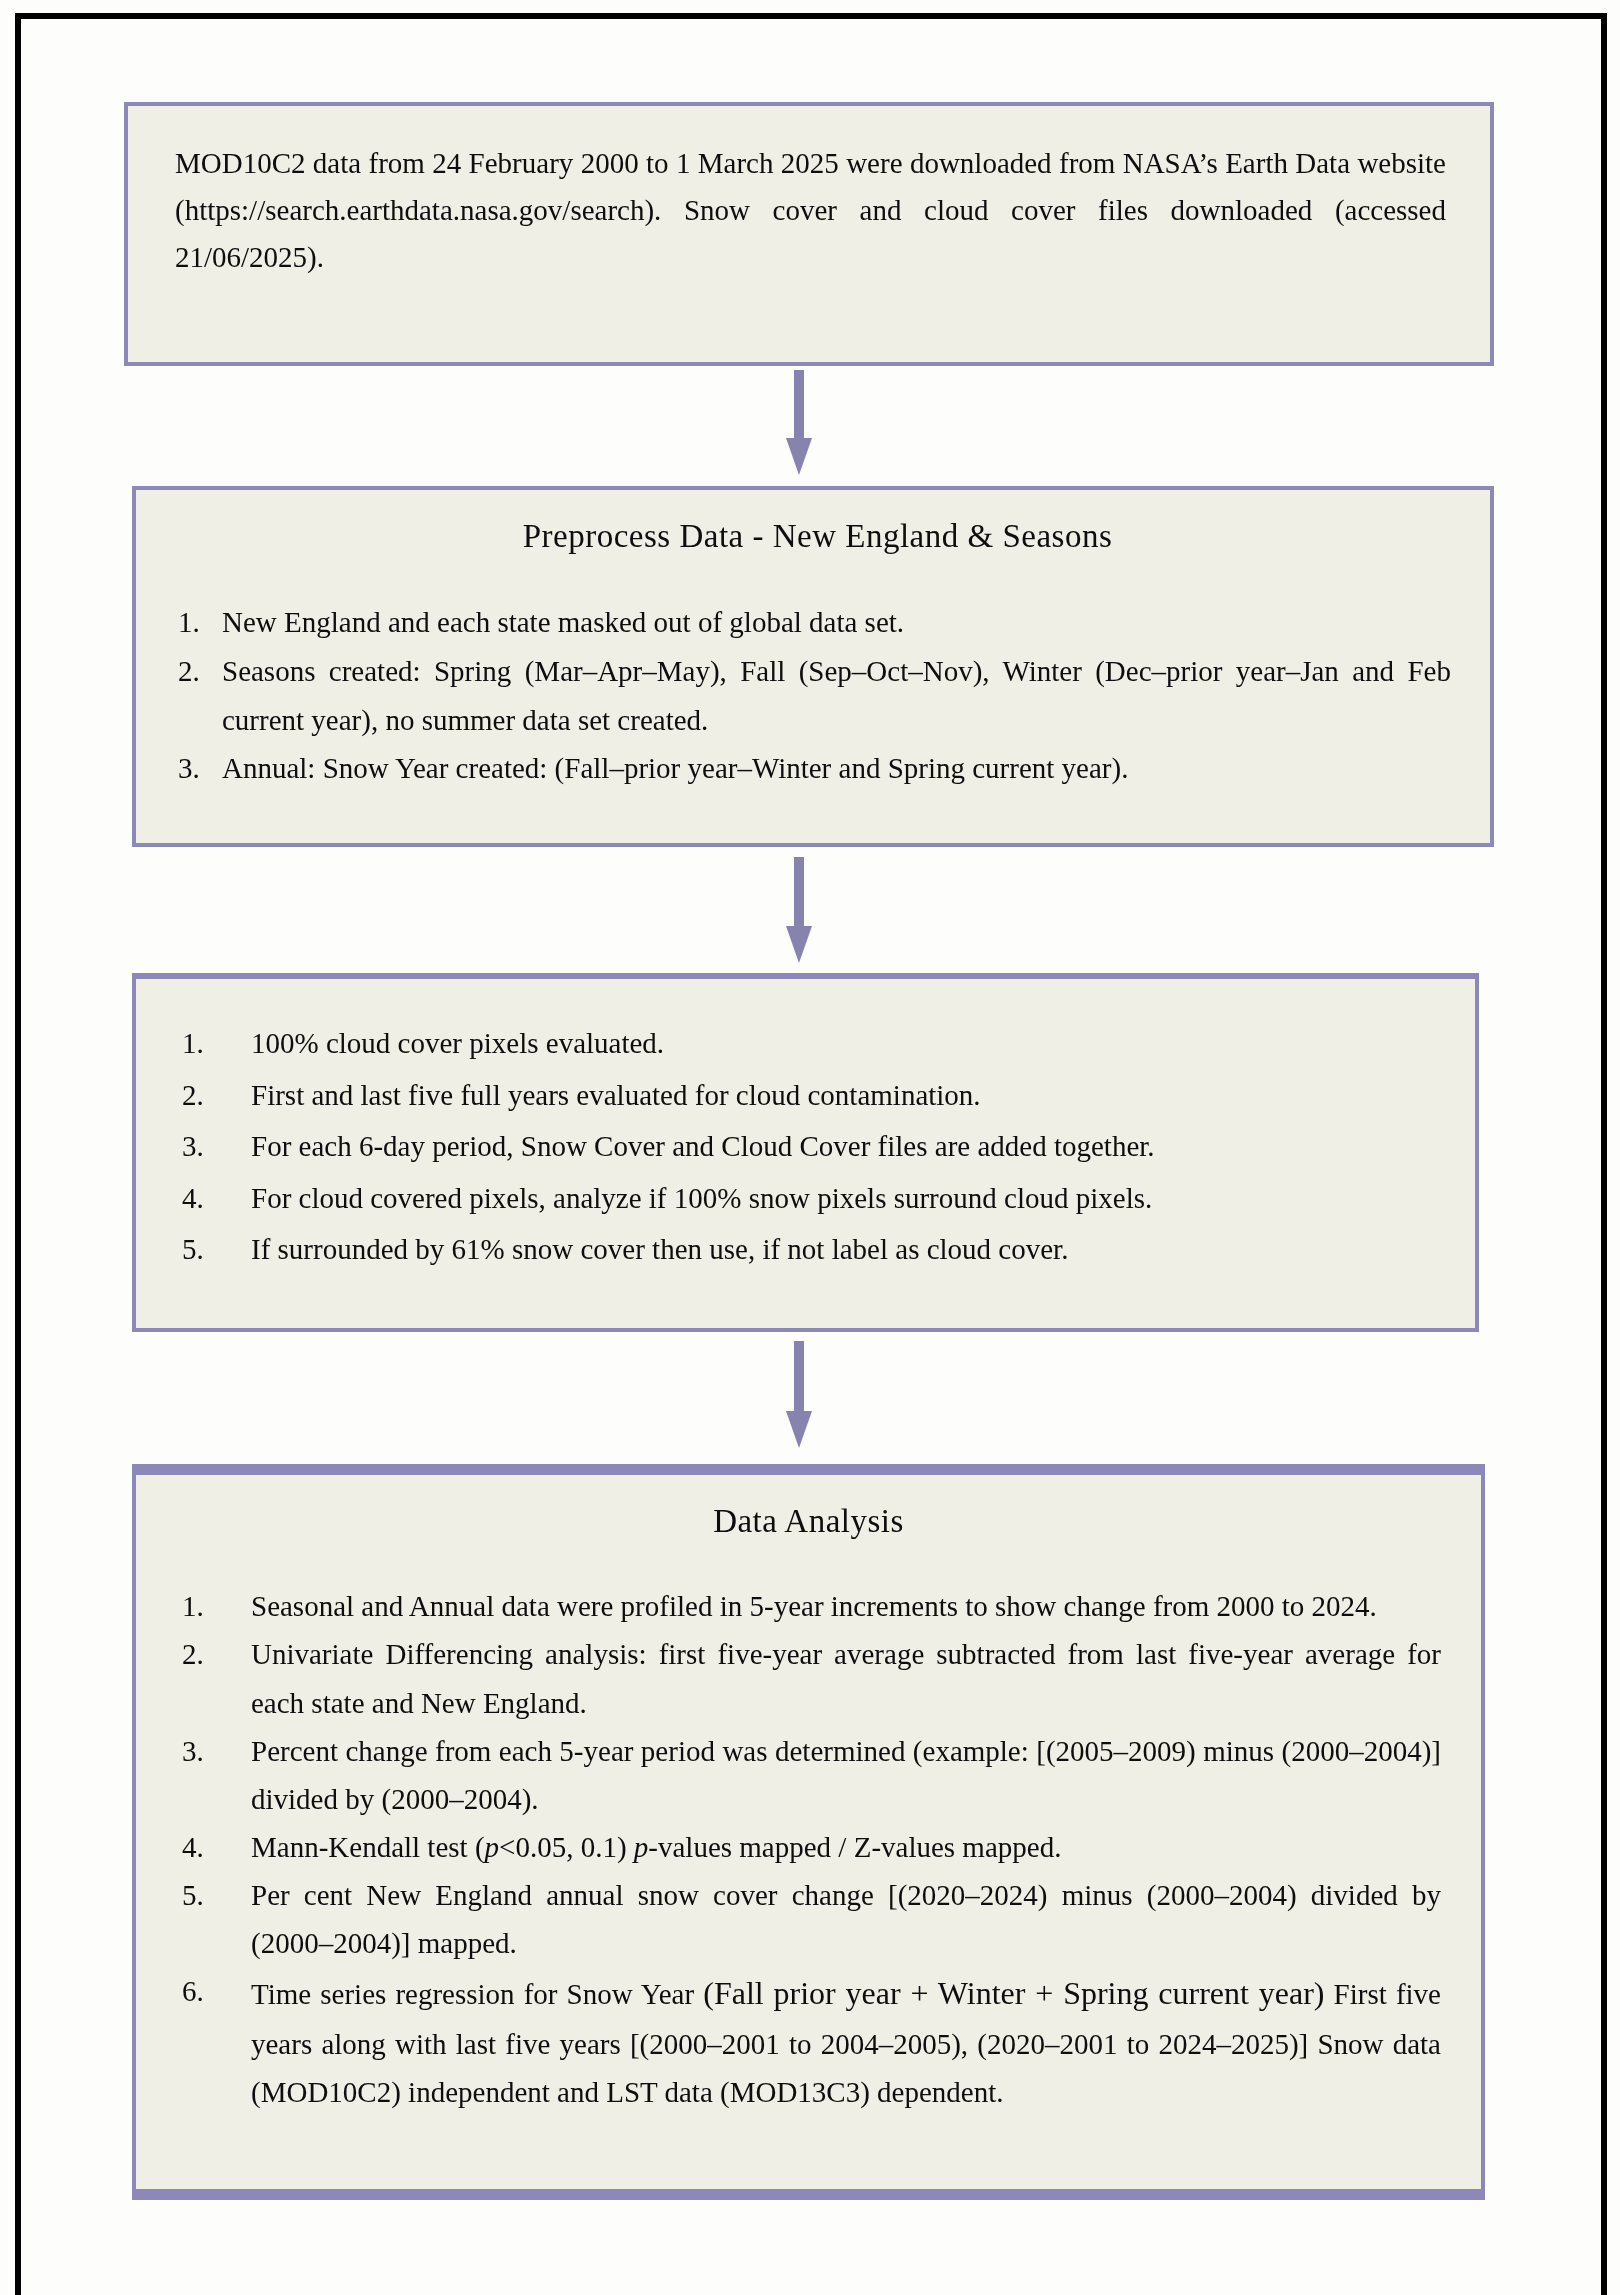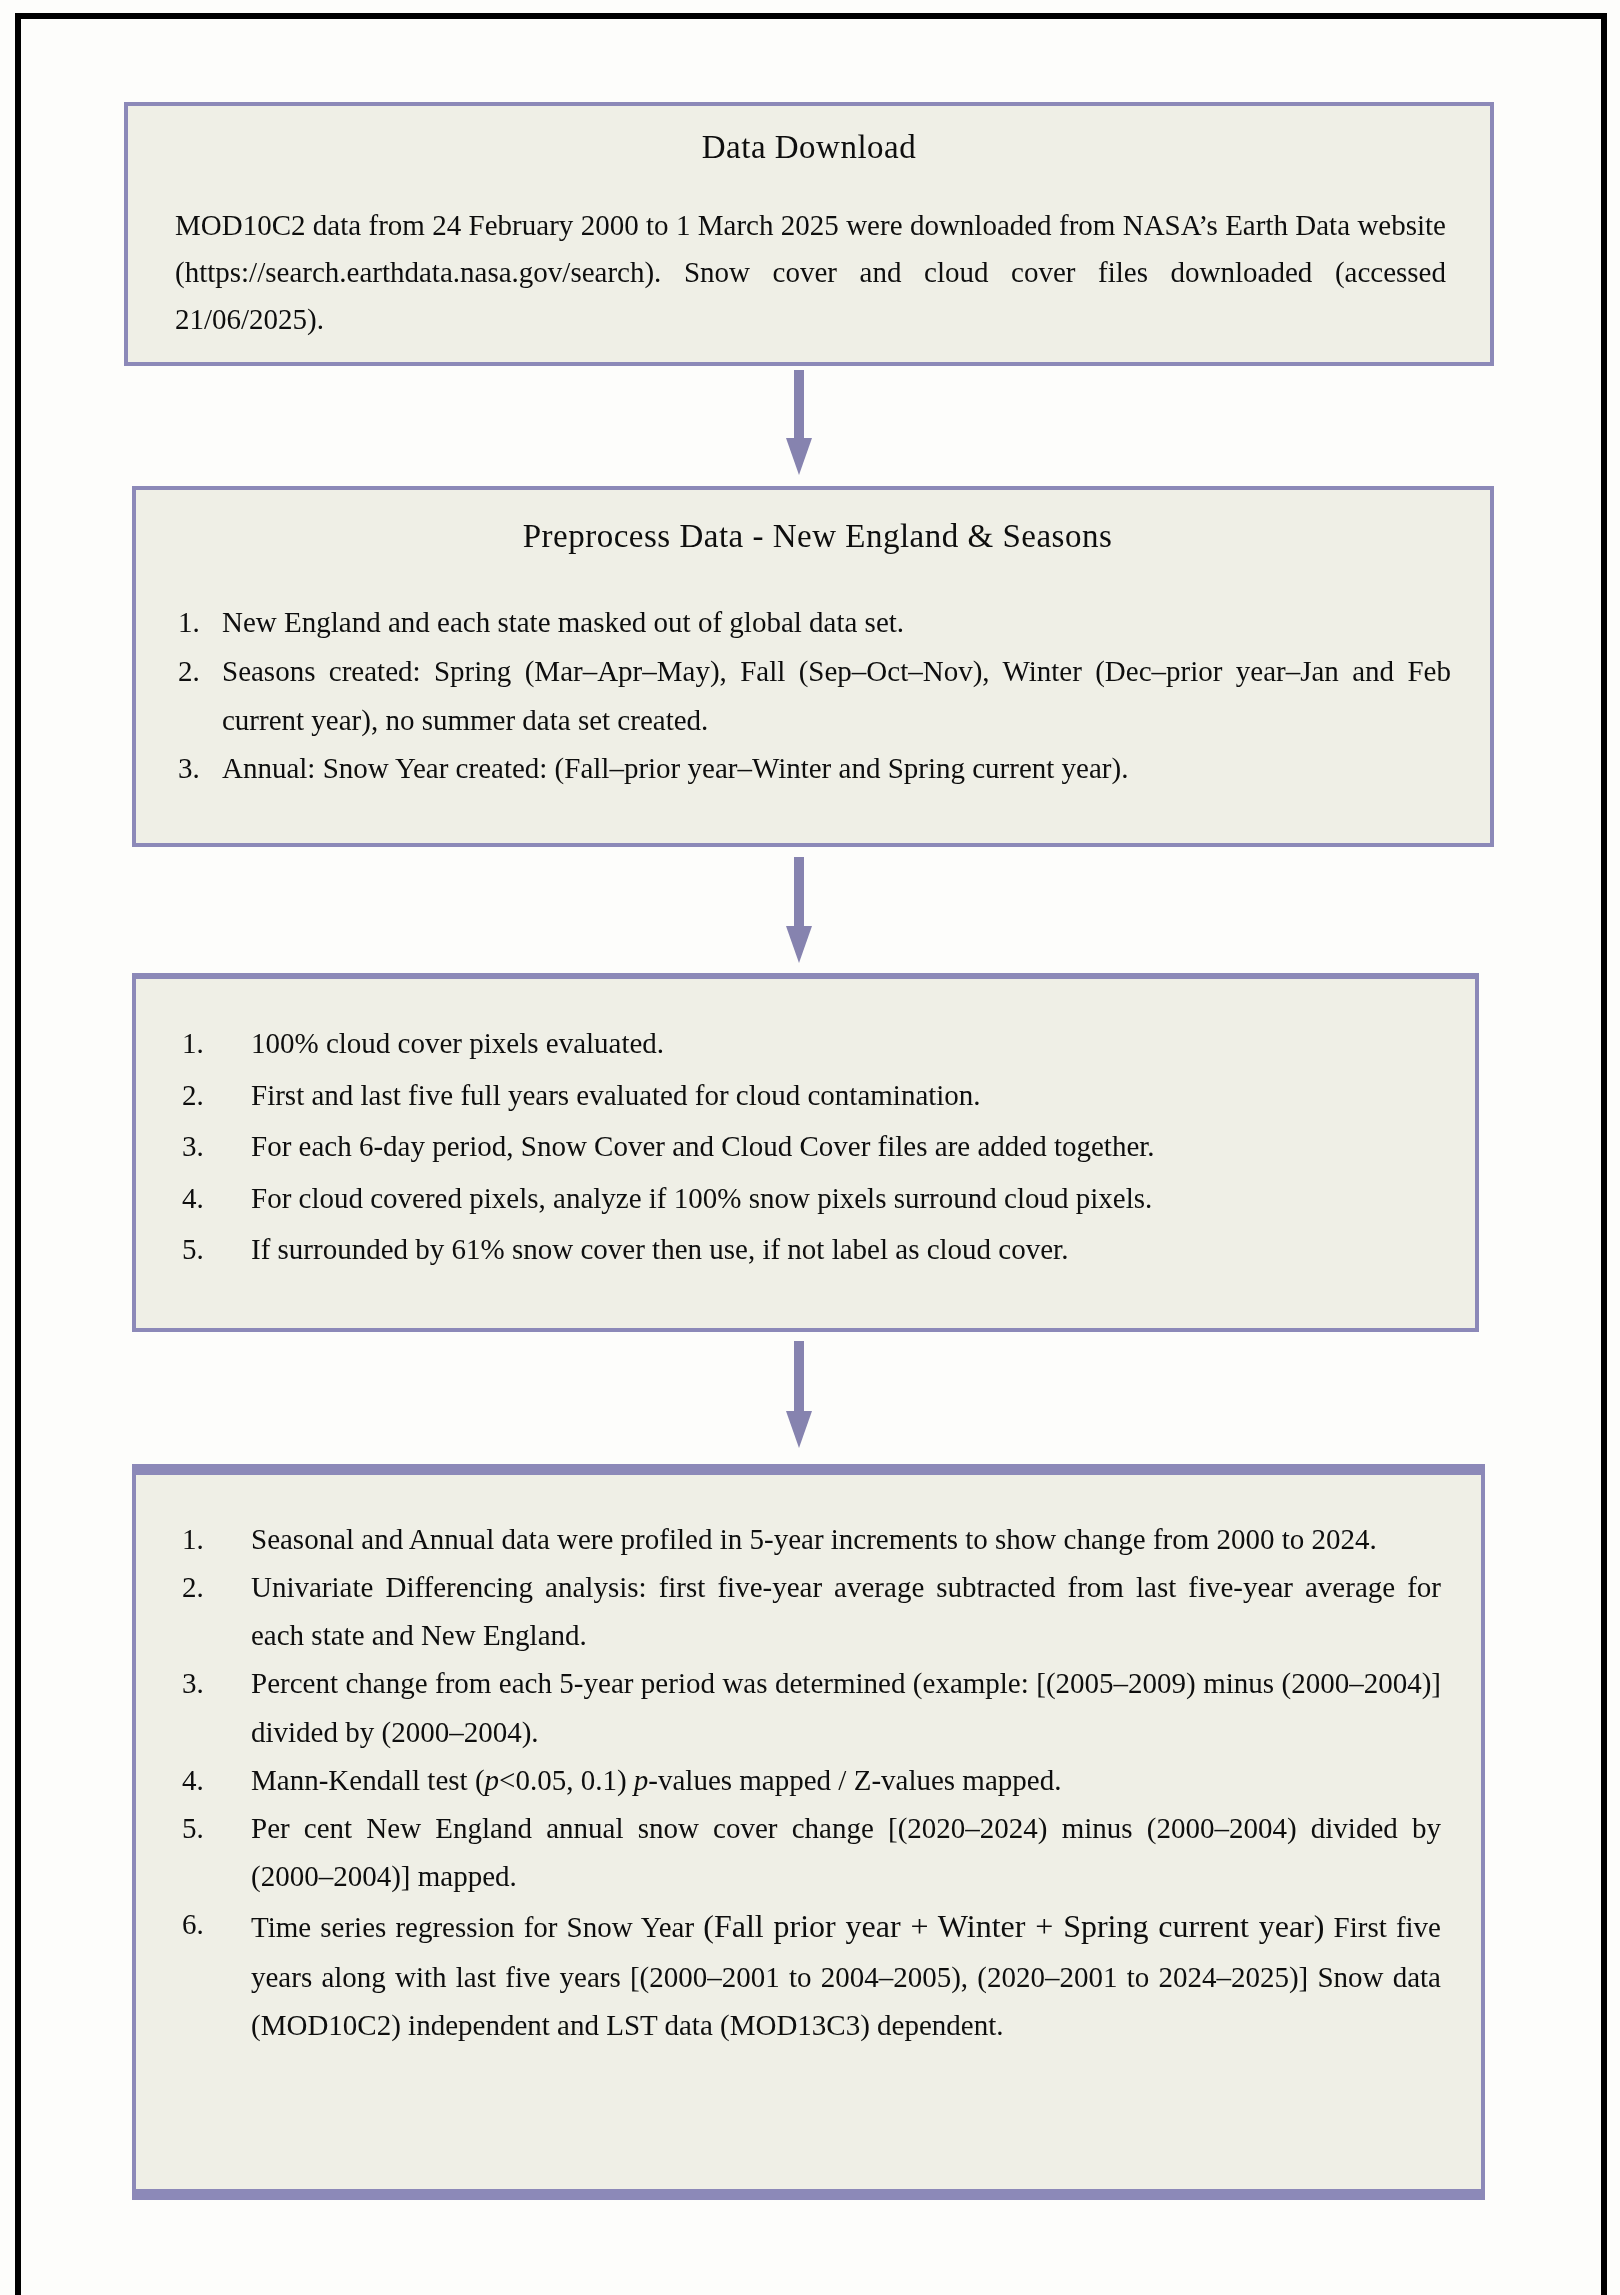--- a/index.html
+++ b/index.html
@@ -64,21 +64,20 @@
   #arrow-1{top:370px;} #arrow-1 .stem{height:68px;}
   #arrow-2{top:857px;} #arrow-2 .stem{height:69px;}
   #arrow-3{top:1341px;} #arrow-3 .stem{height:70px;}
 </style>
 </head>
 <body style="--box-fill: #efefe6; --box-border: #8c89b8; --arrow: #8683af; --frame: #000000; background: rgb(253, 253, 251); color: rgb(14, 14, 14);">
 
 <div class="frame"></div>
 
 <div class="box" id="box-download">
-  <h2>Data Download</h2>
   <div class="para">MOD10C2 data from 24 February 2000 to 1 March 2025 were downloaded from NASA’s Earth Data website (https://search.earthdata.nasa.gov/search). Snow cover and cloud cover files downloaded (accessed 21/06/2025).</div>
 </div>
 
 <div class="arrow" id="arrow-1">
   <div class="stem"></div>
   <div class="head"></div>
 </div>
 
 <div class="box" id="box-preprocess">
   <h2>Preprocess Data - New England &amp; Seasons</h2>
@@ -127,20 +126,21 @@
     </div>
   </div>
 </div>
 
 <div class="arrow" id="arrow-3">
   <div class="stem"></div>
   <div class="head"></div>
 </div>
 
 <div class="box" id="box-analysis">
+  <h2>Data Analysis</h2>
   <div class="list">
     <div class="item">
       <span class="num">1.</span>
       <span class="txt">Seasonal and Annual data were profiled in 5-year increments to show change from 2000 to 2024.</span>
     </div>
     <div class="item">
       <span class="num">2.</span>
       <span class="txt">Univariate Differencing analysis: first five-year average subtracted from last five-year average for each state and New England.</span>
     </div>
     <div class="item">

